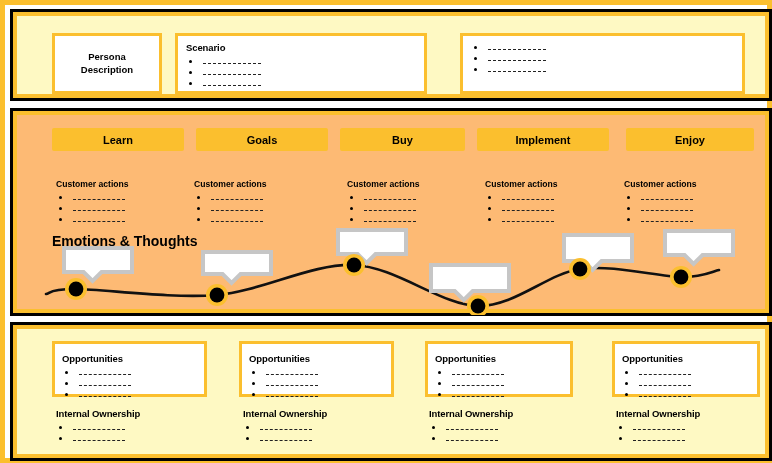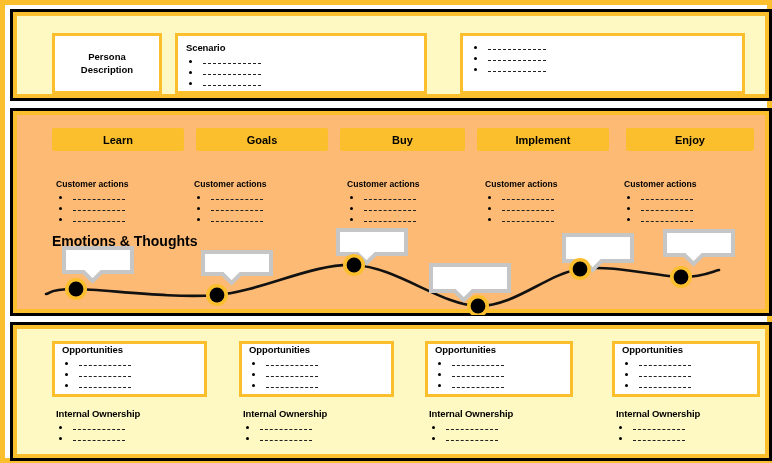--- a/index.html
+++ b/index.html
@@ -172,21 +172,21 @@
   #bottom-section {
     left: 5px; top: 317px;
     width: 762px; height: 139px;
   }
 
   .opp-card {
     position: absolute;
     box-sizing: border-box;
     border: 3px solid #fbbf2e;
     background: #ffffff;
-    padding: 0 7px;
+    padding: 9px 7px;
     height: 56px;
   }
   .opp-card .bullets li .dash { width: 52px; }
 
   .ownership-block {
     position: absolute;
   }
   .ownership-block .bullets li .dash { width: 52px; }
 </style>
 </head>

